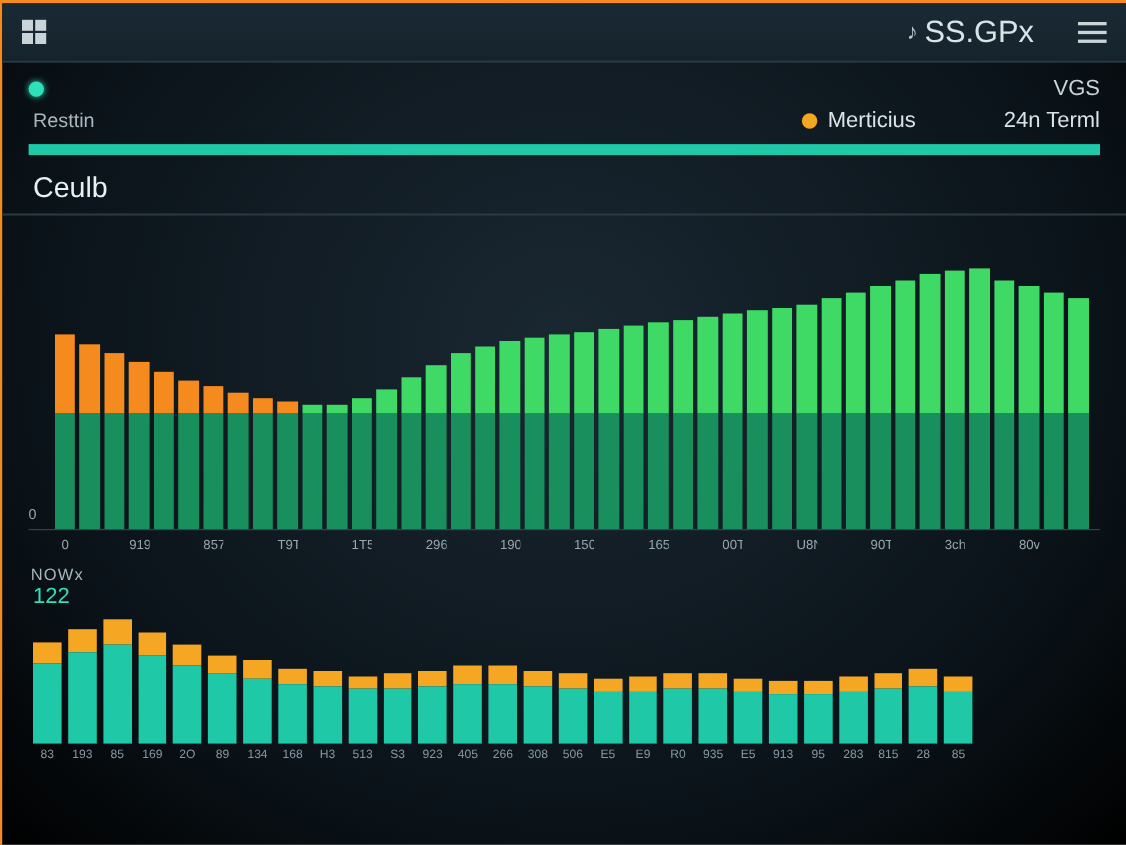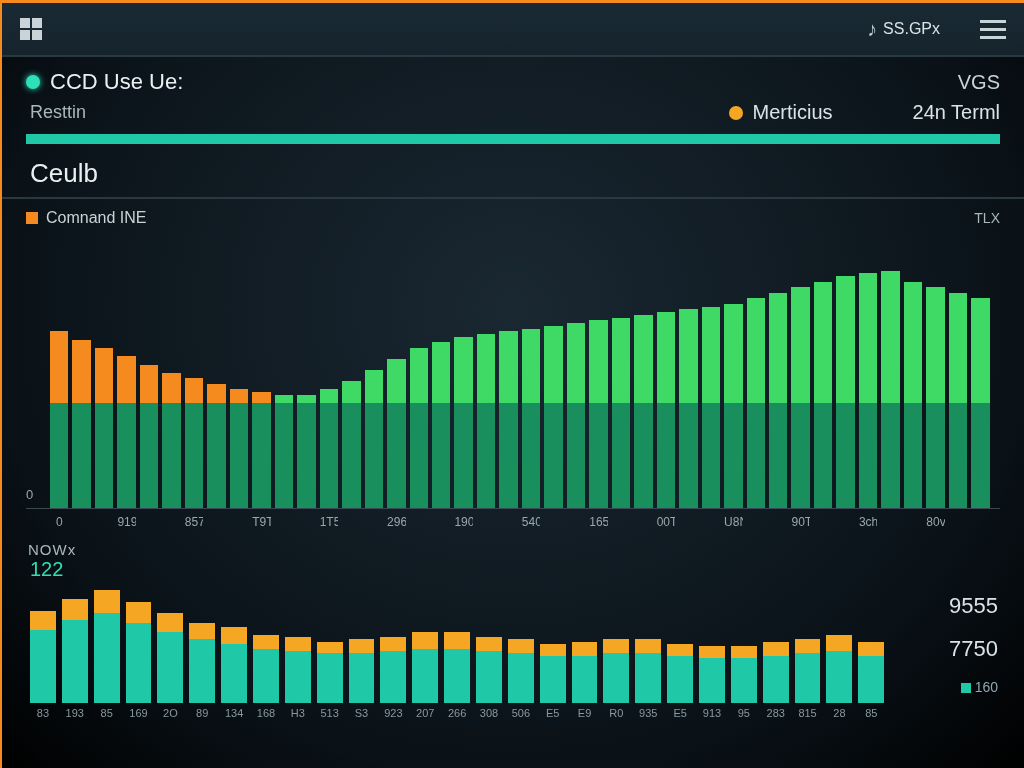--- a/index.html
+++ b/index.html
@@ -15,21 +15,21 @@
   .titlebar {
     height: 54px; display: flex; align-items: center;
     padding: 0 18px; border-bottom: 2px solid #2a3842;
     background: linear-gradient(#1a2a34, #15232c);
   }
   .grid-icon { width: 22px; height: 22px; display: grid; grid-template: 1fr 1fr/1fr 1fr; gap: 2px; margin-right: 12px; }
   .grid-icon span { background: #c8d4d8; }
   .title { font-size: 26px; font-weight: 600; color: #e8f0f2; letter-spacing: .5px; }
   .t-spacer { flex: 1; }
   .phone { font-size: 20px; margin-right: 6px; color: #b8c8cc; }
-  .ssgpx { font-size: 16px; color: #d8e4e8; margin-right: 40px; }
+  .ssgpx { font-size: 28px; color: #d8e4e8; margin-right: 40px; }
   .menu-icon { width: 26px; display: flex; flex-direction: column; gap: 5px; cursor: pointer; }
   .menu-icon span { height: 3px; background: #c8d4d8; }
 
   .statusrow {
     display: flex; align-items: center; padding: 12px 24px 4px;
     font-size: 20px;
   }
   .dot { width: 14px; height: 14px; border-radius: 50%; margin-right: 10px; }
   .dot.teal { background: #2de0b8; box-shadow: 0 0 6px #2de0b8; }
   .dot.orange { background: #f5a623; }
@@ -93,47 +93,40 @@
   <div class="ssgpx">SS.GPx</div>
   <div class="menu-icon">
       <span></span>
       <span></span>
       <span></span>
     </div>
 </div>
 
 <div class="statusrow">
   <div class="dot teal"></div>
-  <div class="ccd">CCD Use Ue:</div>
   <div class="t-spacer"></div>
   <div class="vgs">VGS</div>
 </div>
 <div class="statusrow" style="padding-top:2px;">
   <div class="restin">Resttin</div>
   <div class="t-spacer"></div>
   <div class="dot orange"></div>
   <div class="metr">Merticius</div>
   <div style="width:80px"></div>
   <div class="term">24n Terml</div>
 </div>
 
 <div class="mintbar"></div>
 
 <div class="valuerow">
   <div class="ceulb">Ceulb</div>
   <div class="t-spacer"></div>
 </div>
 
 <div class="chartwrap">
-  <div class="legendrow">
-    <div class="sq"></div>
-    <div>Comnand INE</div>
-    <div class="t-spacer"></div>
-    <div class="tlx">TLX</div>
-  </div>
   <div class="chart1" id="chart1">
     <div class="ylab">0</div>
   <div class="bar">
         <div class="seg-base" style="height: 104.88px;"></div>
         <div class="seg-top-o" style="height: 71.76px;"></div>
       </div>
       <div class="bar">
         <div class="seg-base" style="height: 104.88px;"></div>
         <div class="seg-top-o" style="height: 63.48px;"></div>
       </div>
@@ -313,21 +306,21 @@
       <span></span>
       <span>1T58</span>
       <span></span>
       <span></span>
       <span>296</span>
       <span></span>
       <span></span>
       <span>190</span>
       <span></span>
       <span></span>
-      <span>540</span>
+      <span>150</span>
       <span></span>
       <span></span>
       <span>165</span>
       <span></span>
       <span></span>
       <span>00T</span>
       <span></span>
       <span></span>
       <span>U8N</span>
       <span></span>
@@ -345,25 +338,20 @@
 </div>
 
 <div class="lowstrip">
   <div class="nowk">NOWx</div>
 </div>
 <div style="padding:0 26px;">
     <div class="l122">122</div>
   </div>
 
 <div class="chart2" id="chart2">
-  <div class="sidevals">
-    <div>9555</div>
-    <div>7750</div>
-    <div class="small"><span class="tinylg"></span><span>160</span></div>
-  </div>
 <div class="bar2">
       <div class="seg2-b" style="height: 73.16px;"></div>
       <div class="seg2-t" style="height: 18.88px;"></div>
     </div>
     <div class="bar2">
       <div class="seg2-b" style="height: 82.6px;"></div>
       <div class="seg2-t" style="height: 21.24px;"></div>
     </div>
     <div class="bar2">
       <div class="seg2-b" style="height: 89.68px;"></div>
@@ -472,21 +460,21 @@
     <span>85</span>
     <span>169</span>
     <span>2O</span>
     <span>89</span>
     <span>134</span>
     <span>168</span>
     <span>H3</span>
     <span>513</span>
     <span>S3</span>
     <span>923</span>
-    <span>207</span>
+    <span>405</span>
     <span>266</span>
     <span>308</span>
     <span>506</span>
     <span>E5</span>
     <span>E9</span>
     <span>R0</span>
     <span>935</span>
     <span>E5</span>
     <span>913</span>
     <span>95</span>

